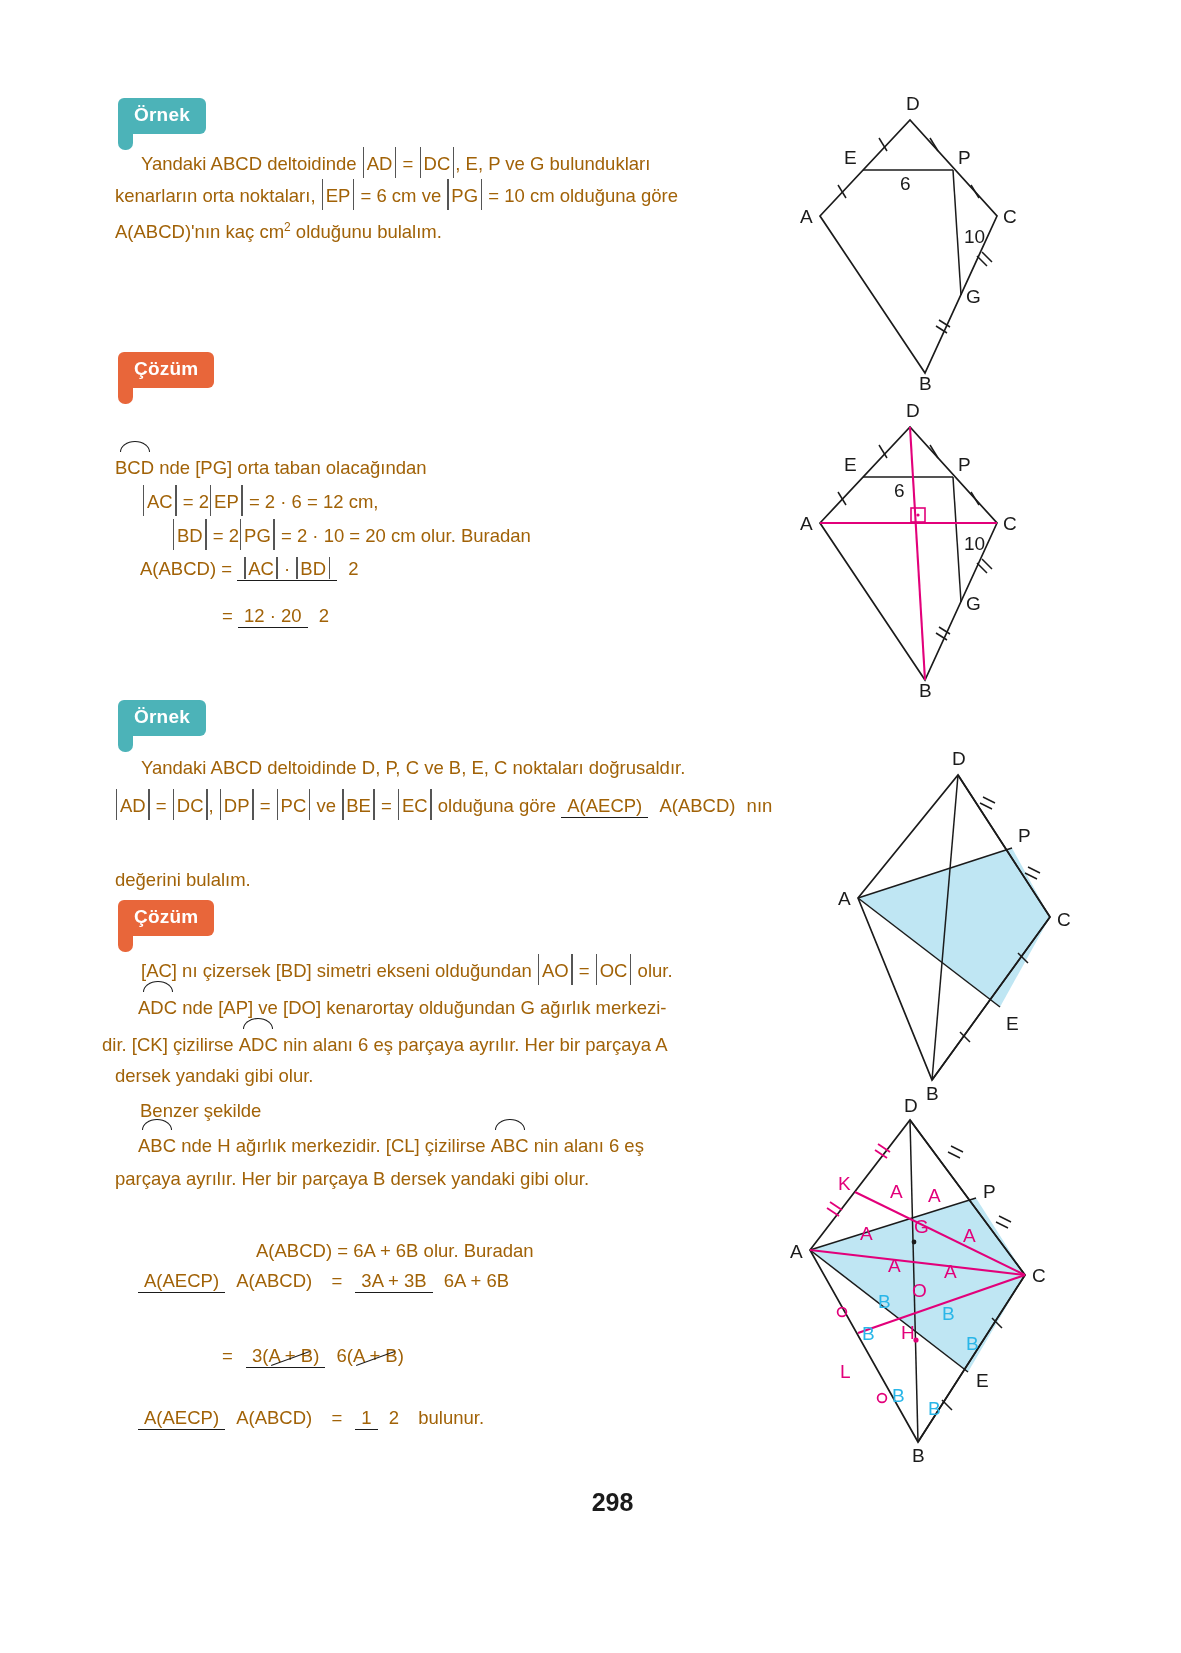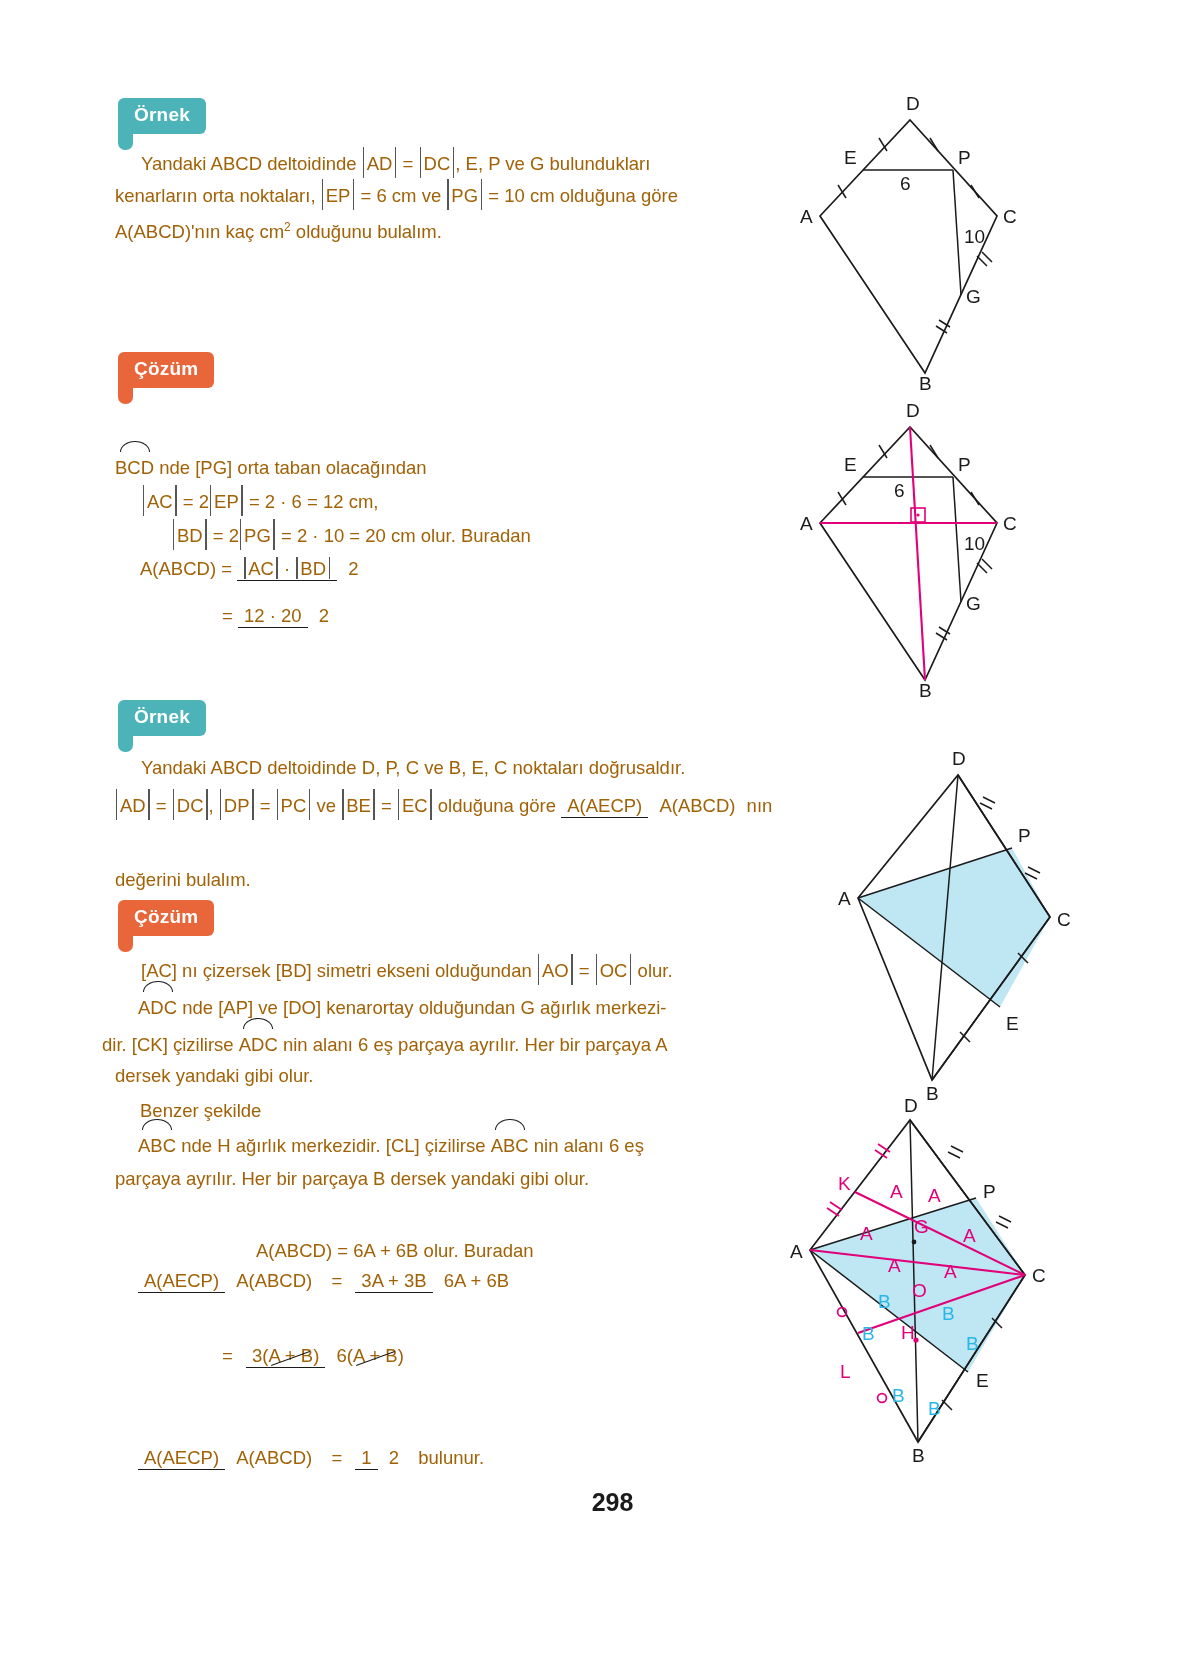--- a/index.html
+++ b/index.html
@@ -282,21 +282,21 @@
   </div>
 
   <div class="txt" style="left:222px; top:1340px;">
     <span style="display:inline-block;padding-right:8px;">=</span>
     <span class="frac">
       <span class="num"><span>3(</span><span class="strike">A + B</span><span>)</span></span>
       <span class="den"><span>6(</span><span class="strike">A + B</span><span>)</span></span>
     </span>
   </div>
 
-  <div class="txt" style="left:138px; top:1402px;margin-top:40px;">
+  <div class="txt" style="left:138px; top:1402px;">
     <span class="frac">
       <span class="num">A(AECP)</span>
       <span class="den">A(ABCD)</span>
     </span>
     <span style="display:inline-block;padding:0 8px;">=</span>
     <span class="frac">
       <span class="num">1</span>
       <span class="den">2</span>
     </span>
     <span style="display:inline-block;padding-left:8px;">bulunur.</span>

